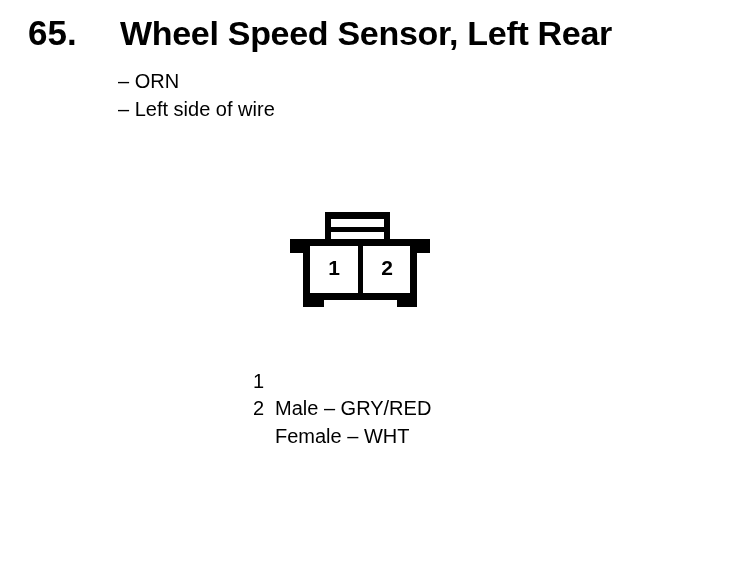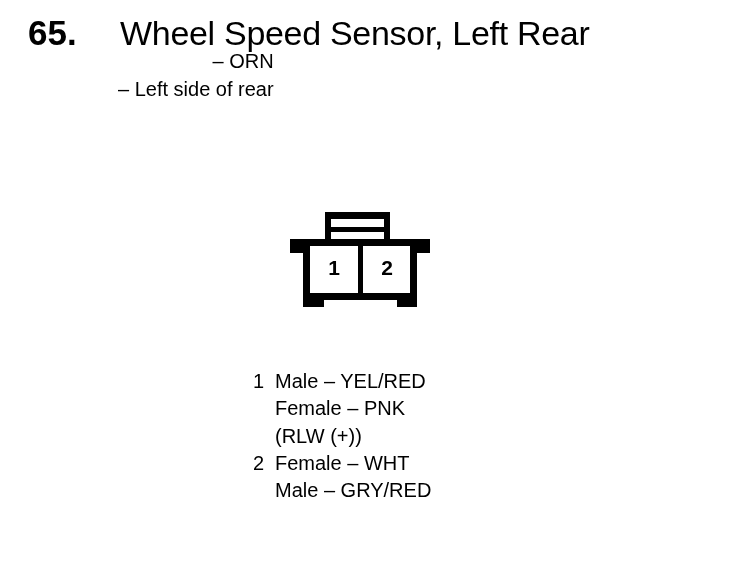--- a/index.html
+++ b/index.html
@@ -31,30 +31,29 @@
     font-weight: bold;
     line-height: 38px;
     white-space: nowrap;
   }
   .item-title {
     position: absolute;
     left: 120px;
     top: 0;
     margin: 0;
     font-size: 34px;
-    font-weight: normal;
+    font-weight: bold;
     line-height: 38px;
     letter-spacing: -0.3px;
     white-space: nowrap;
   }
   .details {
     position: absolute;
     left: 118px;
-    top: 48px;
-    text-align: right;
+    top: 68px;
   }
   .detail {
     font-size: 20px;
     line-height: 27.5px;
     white-space: nowrap;
   }
   .connector-wrap {
     position: absolute;
     left: 287px;
     top: 212px;
@@ -90,21 +89,21 @@
 
 <div class="page">
 
   <div class="title-row">
     <span class="item-number">65.</span>
     <h1 class="item-title">Wheel Speed Sensor, Left Rear</h1>
   </div>
 
   <div class="details">
     <div class="detail">– ORN</div>
-    <div class="detail">– Left side of rear</div>
+    <div class="detail">– Left side of wire</div>
   </div>
 
   <div class="connector-wrap">
     <svg width="146" height="95" viewBox="0 0 146 95" xmlns="http://www.w3.org/2000/svg">
 
       <rect x="38" y="0" width="65" height="34" fill="#000000"></rect>
       <rect x="44" y="7" width="53" height="8" fill="#ffffff"></rect>
       <rect x="44" y="20" width="53" height="7" fill="#ffffff"></rect>
 
       <path d="M3,27 H143 V41 H130 V95 H110 V88 H37 V95 H16 V41 H3 Z" fill="#000000"></path>
@@ -113,28 +112,23 @@
       <rect x="76" y="34" width="47" height="47" fill="#ffffff"></rect>
 
       <text x="47" y="63" font-size="21" font-weight="bold" text-anchor="middle" fill="#000000">1</text>
       <text x="100" y="63" font-size="21" font-weight="bold" text-anchor="middle" fill="#000000">2</text>
     </svg>
   </div>
 
   <div class="pinout">
     <div class="entry">
       <div class="pin-num">1</div>
-      <div class="pin-lines">
-        <div class="pin-line">Male – YEL/RED</div>
-        <div class="pin-line">Female – PNK</div>
-        <div class="pin-line">(RLW (+))</div>
-      </div>
     </div>
     <div class="entry">
       <div class="pin-num">2</div>
       <div class="pin-lines">
+        <div class="pin-line">Male – GRY/RED</div>
         <div class="pin-line">Female – WHT</div>
-        <div class="pin-line">Male – GRY/RED</div>
       </div>
     </div>
   </div>
 
 </div>
 
 </body></html>

